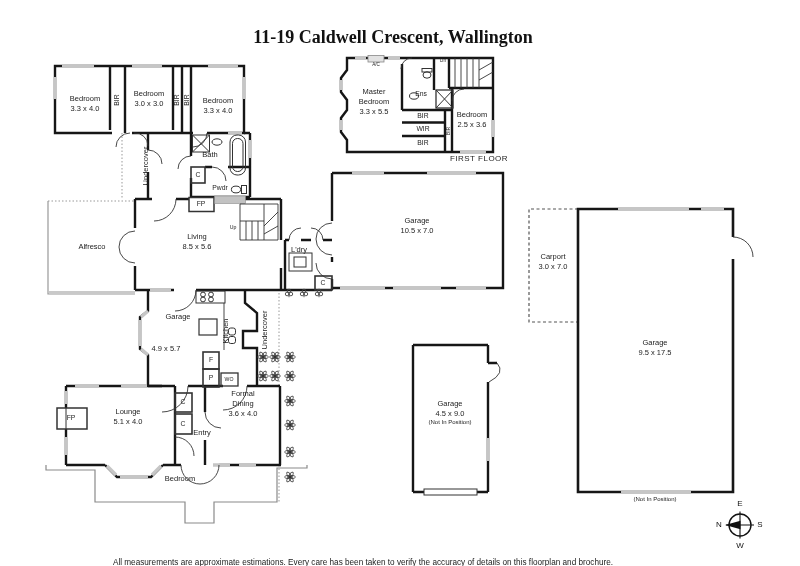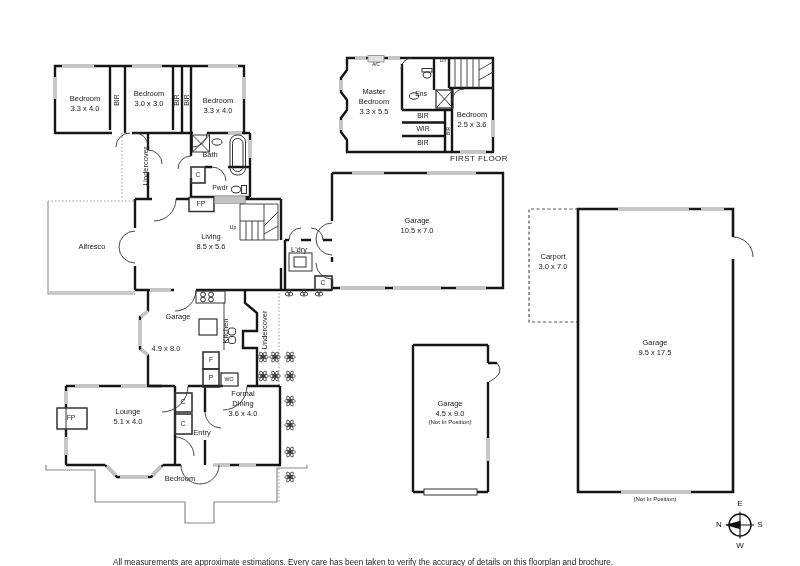--- a/index.html
+++ b/index.html
@@ -182,20 +182,21 @@
     <use href="#fl" transform="translate(290,477)"></use>
   </g>
 
   <g>
     <circle cx="740" cy="525" r="11" stroke="#111" stroke-width="1.4" fill="none"></circle>
     <path d="M726,525 H754 M740,511.5 V538.5" stroke="#111" stroke-width="1.1" fill="none"></path>
     <polygon points="725,525 740.5,520.8 740.5,529.2" fill="#111"></polygon>
   </g>
 </svg>
 
+<div class="lbl title" style="left:393px;top:37px">11-19 Caldwell Crescent, Wallington</div>
 
 <div class="lbl multi" style="left:85px;top:104px">
   <span>Bedroom</span>
       <span>3.3 x 4.0</span>
 </div>
 <div class="lbl vert sm" style="left:117px;top:100px">BIR</div>
 <div class="lbl multi" style="left:149px;top:99px">
   <span>Bedroom</span>
       <span>3.0 x 3.0</span>
 </div>
@@ -205,34 +206,34 @@
   <span>Bedroom</span>
       <span>3.3 x 4.0</span>
 </div>
 
 <div class="lbl vert" style="left:146px;top:166px">Undercover</div>
 <div class="lbl" style="left:210px;top:155px">Bath</div>
 <div class="lbl sm" style="left:198px;top:175px">C</div>
 <div class="lbl sm" style="left:220px;top:188px">Pwdr</div>
 <div class="lbl sm" style="left:201px;top:204px">FP</div>
 <div class="lbl xs" style="left:233px;top:227px">Up</div>
-<div class="lbl multi" style="left:211px;top:242px">
+<div class="lbl multi" style="left:197px;top:242px">
   <span>Living</span>
       <span>8.5 x 5.6</span>
 </div>
 <div class="lbl" style="left:92px;top:247px">Alfresco</div>
 <div class="lbl" style="left:299px;top:250px">L'dry</div>
 <div class="lbl sm" style="left:323px;top:283px">C</div>
 <div class="lbl multi" style="left:417px;top:226px">
   <span>Garage</span>
       <span>10.5 x 7.0</span>
 </div>
 
 <div class="lbl" style="left:178px;top:317px">Garage</div>
-<div class="lbl" style="left:166px;top:349px">4.9 x 8.0</div>
+<div class="lbl" style="left:166px;top:349px">4.9 x 5.7</div>
 <div class="lbl vert" style="left:226px;top:331px">Kitchen</div>
 <div class="lbl sm" style="left:211px;top:360px">F</div>
 <div class="lbl sm" style="left:211px;top:378px">P</div>
 <div class="lbl xs" style="left:229px;top:379px">WO</div>
 <div class="lbl vert" style="left:265px;top:330px">Undercover</div>
 <div class="lbl multi" style="left:243px;top:404px">
   <span class="wrapname" style="width:32px">Formal Dining</span>
   <span>3.6 x 4.0</span>
 </div>
 

